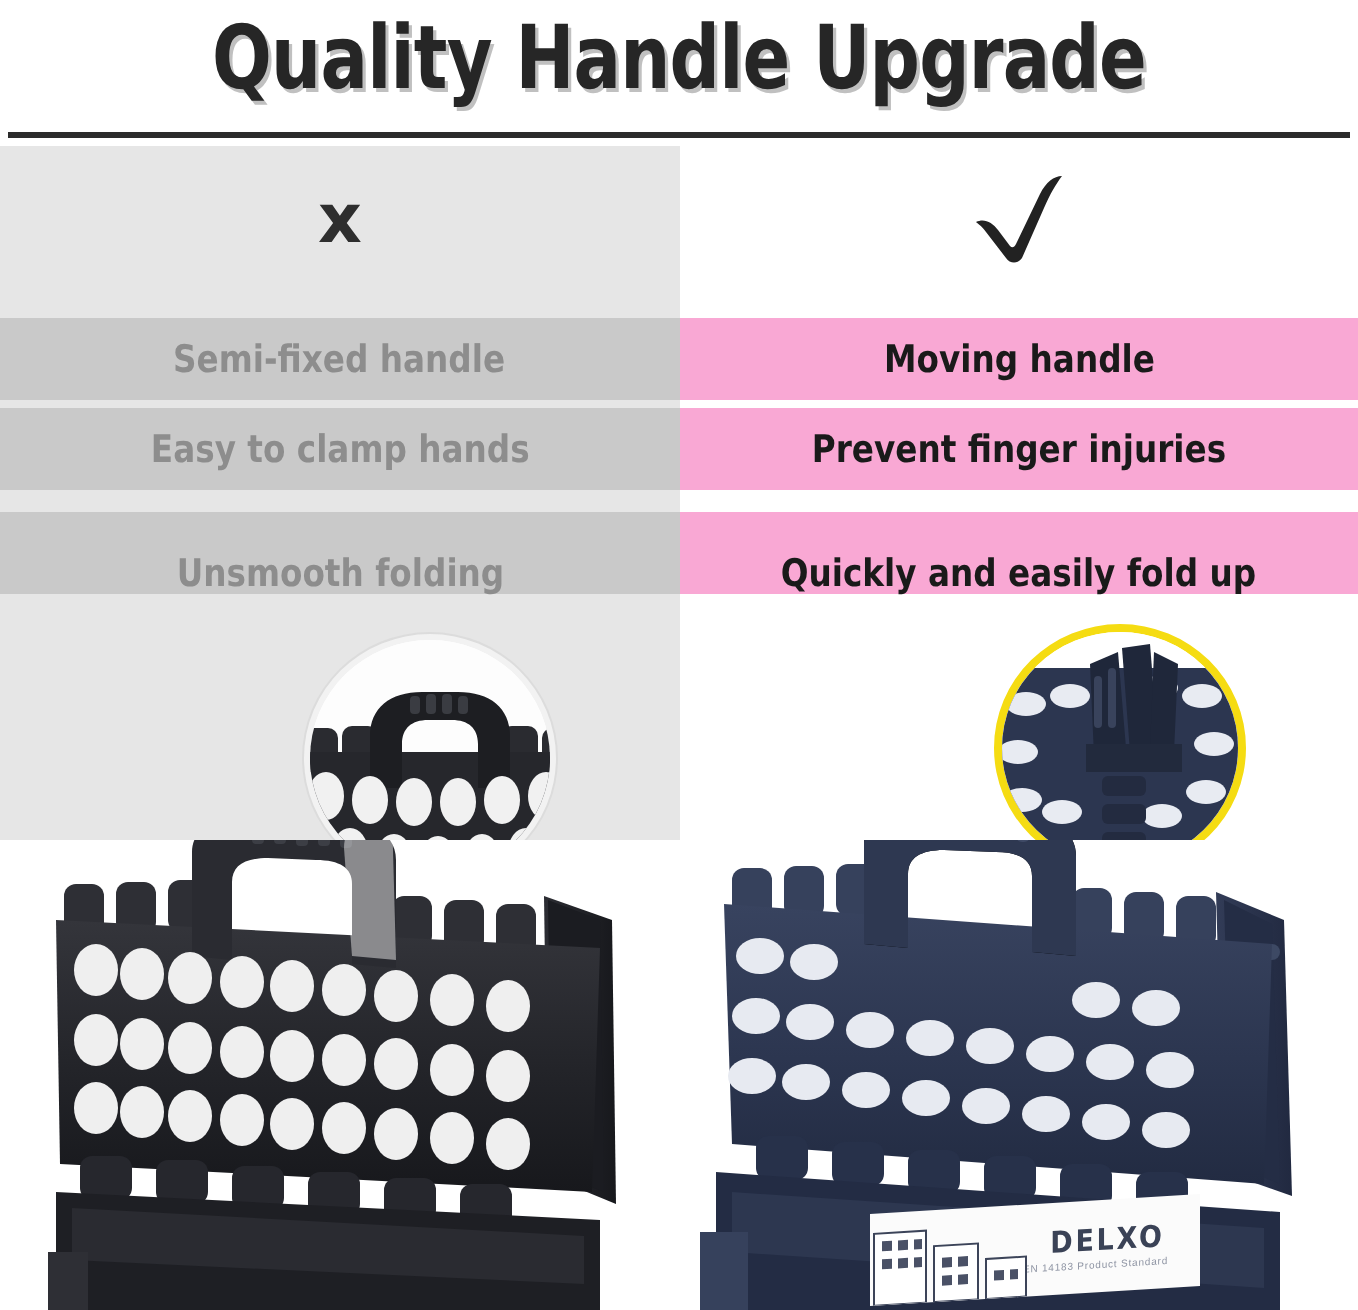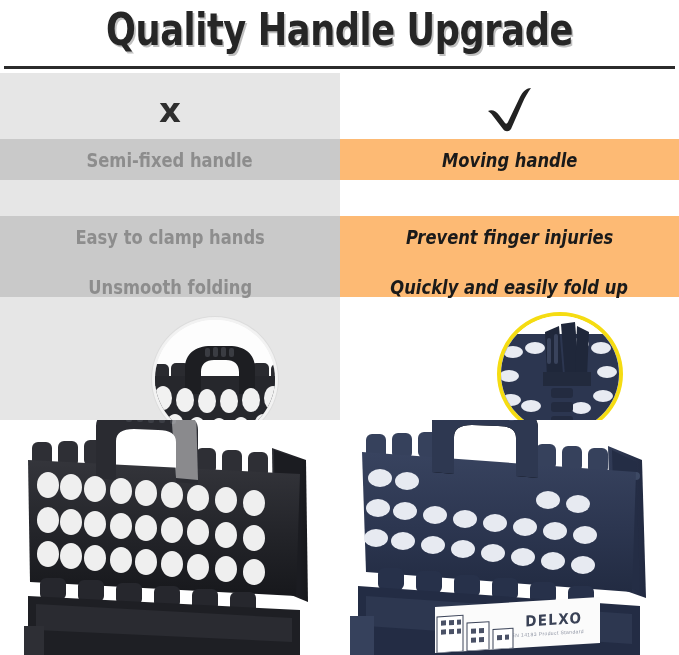--- a/index.html
+++ b/index.html
@@ -62,35 +62,35 @@
     line-height:1;
   }
   #verdict-check svg { display:block; }
 
   
   .bar {
     position:absolute; height:41px;
     display:flex; align-items:center; justify-content:center;
   }
   .bar-neg { left:0; width:340px; background:#c9c9c9; }
-  .bar-pos { left:340px; width:339px; background:#fdba74;font-style:italic; }
+  .bar-pos { left:340px; width:339px; background:#f9a8d4; }
   .bar span {
     font-family:"DejaVu Sans", sans-serif;
     font-weight:700;
     font-size:19px;
     line-height:20px;
     transform:scaleX(0.86);
     transform-origin:50% 50%;
     white-space:nowrap;
   }
   .bar-neg span { color:#8d8d8d; }
   .bar-pos span { color:#1a1a1a; }
 
-  .row1 { top:139px; }
-  .row2 { top:216px; }
+  .row1 { top:159px; }
+  .row2 { top:204px; }
   .row3 { top:256px;align-items:flex-end; }
 
   
   .callout { position:absolute; }
 
   
   #cone-left {
     position:absolute; left:178px; top:400px;
     width:0; height:0;
     border-left:26px solid transparent;

